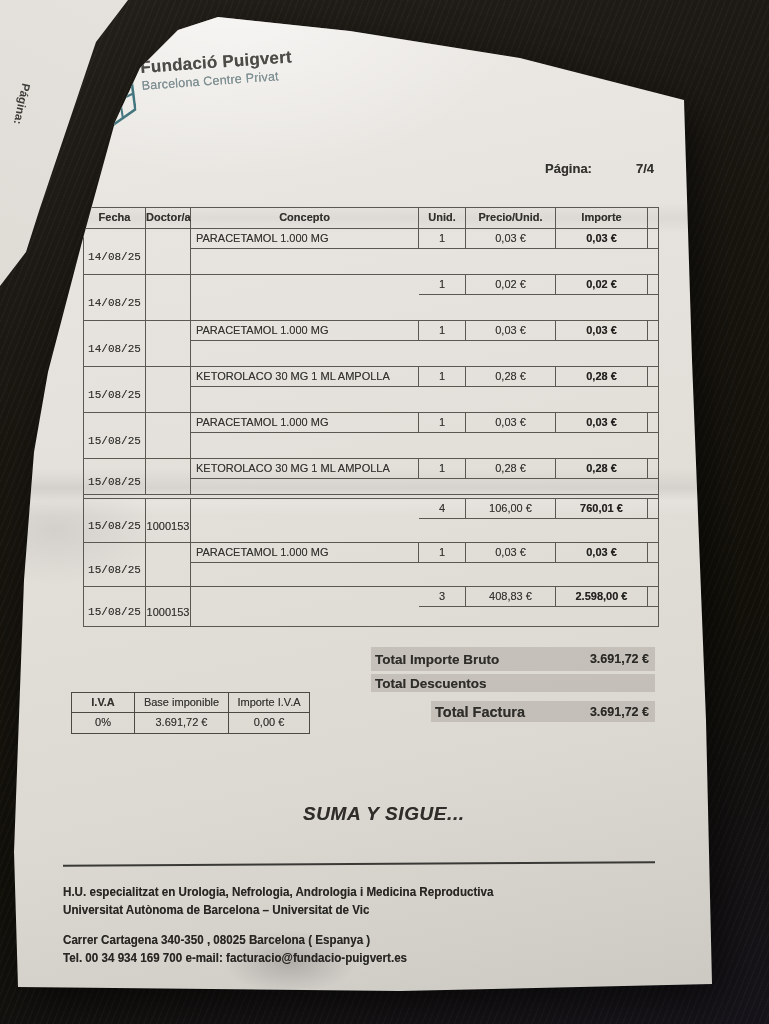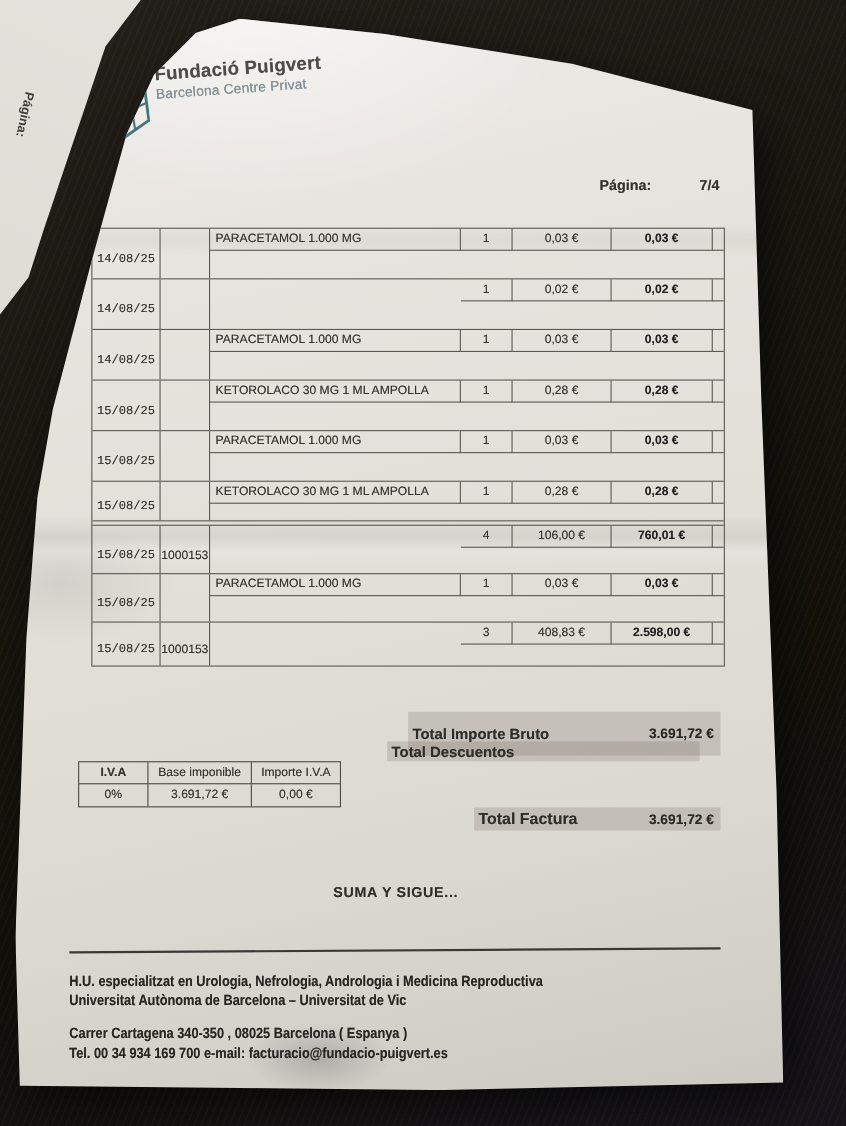--- a/index.html
+++ b/index.html
@@ -68,37 +68,37 @@
     text-align:center;padding-top:3px;}
   .f-precio{grid-column:5;grid-row:1;border-right:1px solid var(--bc);border-bottom:1px solid var(--bc);
     text-align:center;padding-top:3px;}
   .f-importe{grid-column:6;grid-row:1;border-right:1px solid var(--bc);border-bottom:1px solid var(--bc);
     text-align:center;padding-top:3px;font-weight:700;color:#232220;}
   .f-sliver{grid-column:7;grid-row:1;border-bottom:1px solid var(--bc);}
 
   
   .band{position:absolute;background:rgba(116,110,101,0.24);display:flex;align-items:center;
     justify-content:space-between;}
-  .band-bruto{left:371px;top:647px;width:284px;height:40px;padding:0 6px 0 4px;box-sizing:border-box;}
-  .band-desc{left:352px;top:674px;width:284px;height:18px;padding:0 6px 0 4px;box-sizing:border-box;}
-  .band-fact{left:431px;top:734px;width:224px;height:21px;padding:0 6px 0 4px;box-sizing:border-box;}
+  .band-bruto{left:371px;top:647px;width:284px;height:24px;padding:0 6px 0 4px;box-sizing:border-box;}
+  .band-desc{left:371px;top:674px;width:284px;height:18px;padding:0 6px 0 4px;box-sizing:border-box;}
+  .band-fact{left:431px;top:701px;width:224px;height:21px;padding:0 6px 0 4px;box-sizing:border-box;}
   .t-label{font-size:13.5px;font-weight:700;color:#2e2d29;white-space:nowrap;}
   .t-value{font-size:12.5px;font-weight:700;color:#2a2926;white-space:nowrap;}
   .band-fact .t-label{font-size:14.5px;}
 
   
   .iva{position:absolute;left:71px;top:692px;border:1.4px solid #4a4944;
     display:grid;grid-template-columns:63px 94px 80px;grid-auto-rows:20px;}
   .iva div{font-size:11px;text-align:center;padding-top:3px;box-sizing:border-box;color:#34332f;}
   .iva .ivh{border-bottom:1px solid #4a4944;}
   .iva .c1,.iva .c2{border-right:1px solid #4a4944;}
   .iva .bold{font-weight:700;}
 
   
-  .suma{position:absolute;left:303px;top:803px;font-size:13px;font-weight:700;letter-spacing:0.6px;color:#2e2d29;}
+  .suma{position:absolute;left:303px;top:803px;font-size:19px;font-weight:700;letter-spacing:0.6px;color:#2e2d29;font-style:italic;}
   .rule{position:absolute;left:63px;top:863px;width:592px;height:2px;background:#3a3936;transform:rotate(-0.35deg);}
   .foot{position:absolute;left:63px;font-size:13.5px;font-weight:700;color:#272622;
     transform:scaleX(0.86);transform-origin:left center;white-space:nowrap;letter-spacing:0;}
   .f1{top:884px;} .f2{top:902px;} .f3{top:932px;} .f4{top:950px;}
 </style>
 </head>
 <body>
 
 <div class="scene">
 
@@ -123,20 +123,29 @@
             <div class="org-sub">Barcelona Centre Privat</div>
           </div>
         </div>
 
         <div class="pageline">
           <span class="pl-label">Página:</span>
           <span class="pl-value">7/4</span>
         </div>
 
         <div class="inv-table">
+          <div class="thead">
+            <div class="hc">Fecha</div>
+            <div class="hc">Doctor/a</div>
+            <div class="hc">Concepto</div>
+            <div class="hc">Unid.</div>
+            <div class="hc">Precio/Unid.</div>
+            <div class="hc">Importe</div>
+            <div class="hc"></div>
+          </div>
           <div id="blocks">
               <div class="block">
     <div class="cell f-fecha">14/08/25</div>
     <div class="cell f-doctor"></div>
     <div class="cell f-concepto">PARACETAMOL 1.000 MG</div>
     <div class="cell f-unid">1</div>
     <div class="cell f-precio">0,03 €</div>
     <div class="cell f-importe">0,03 €</div>
     <div class="cell f-sliver"></div>
   </div>

